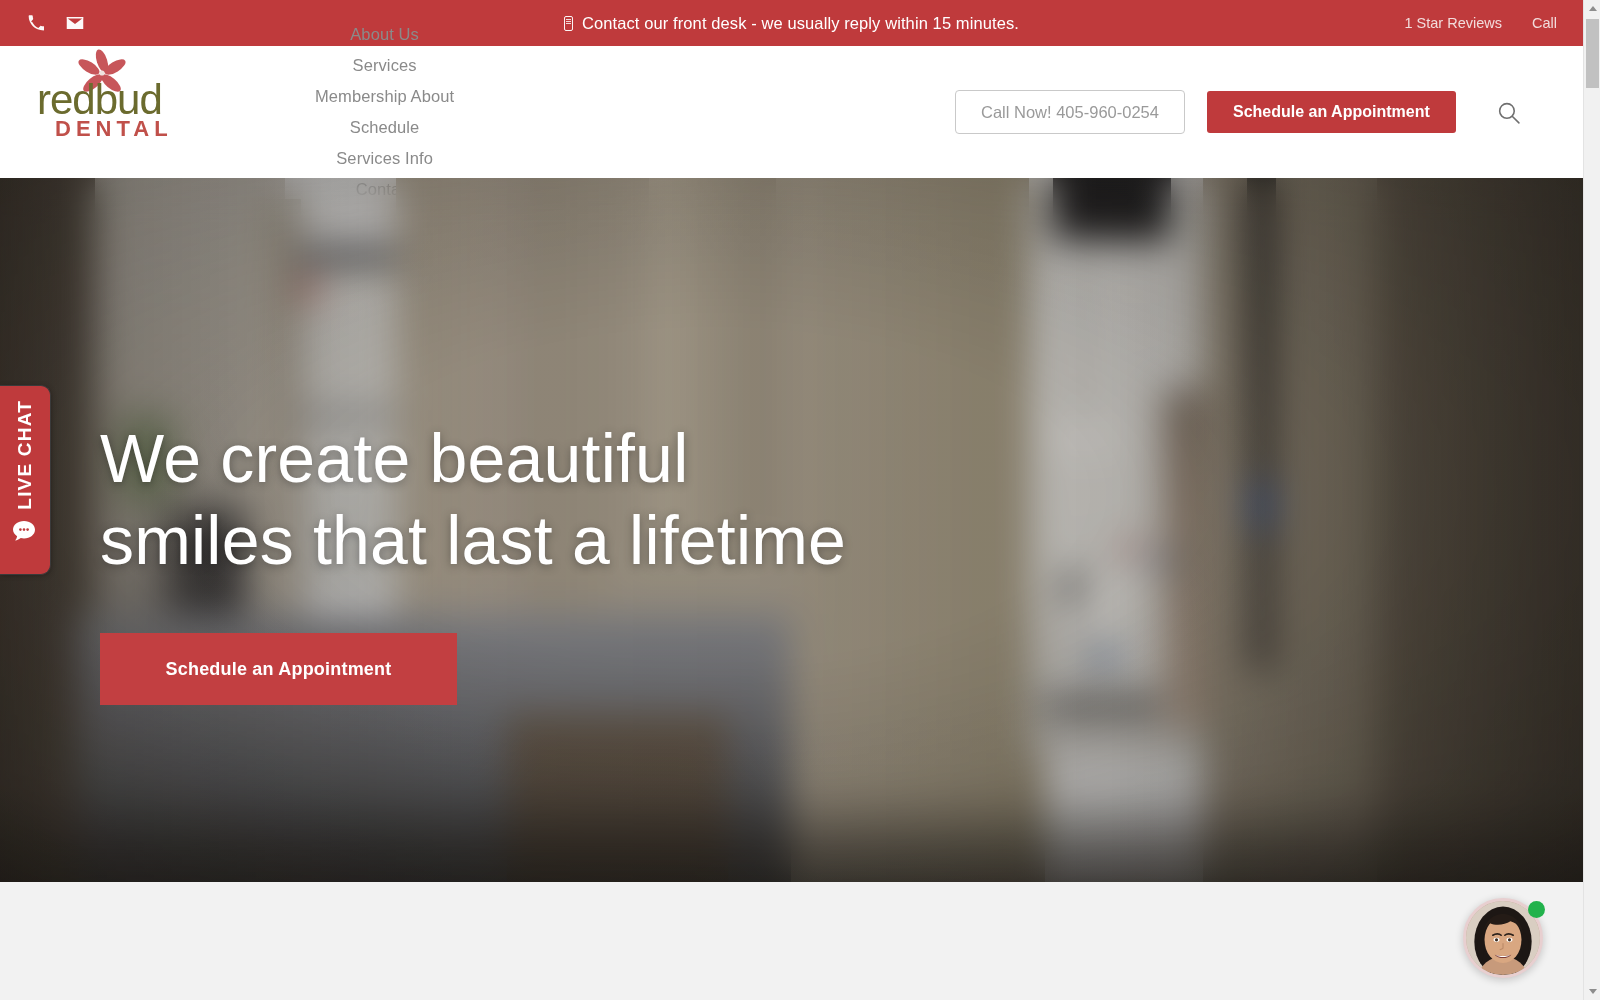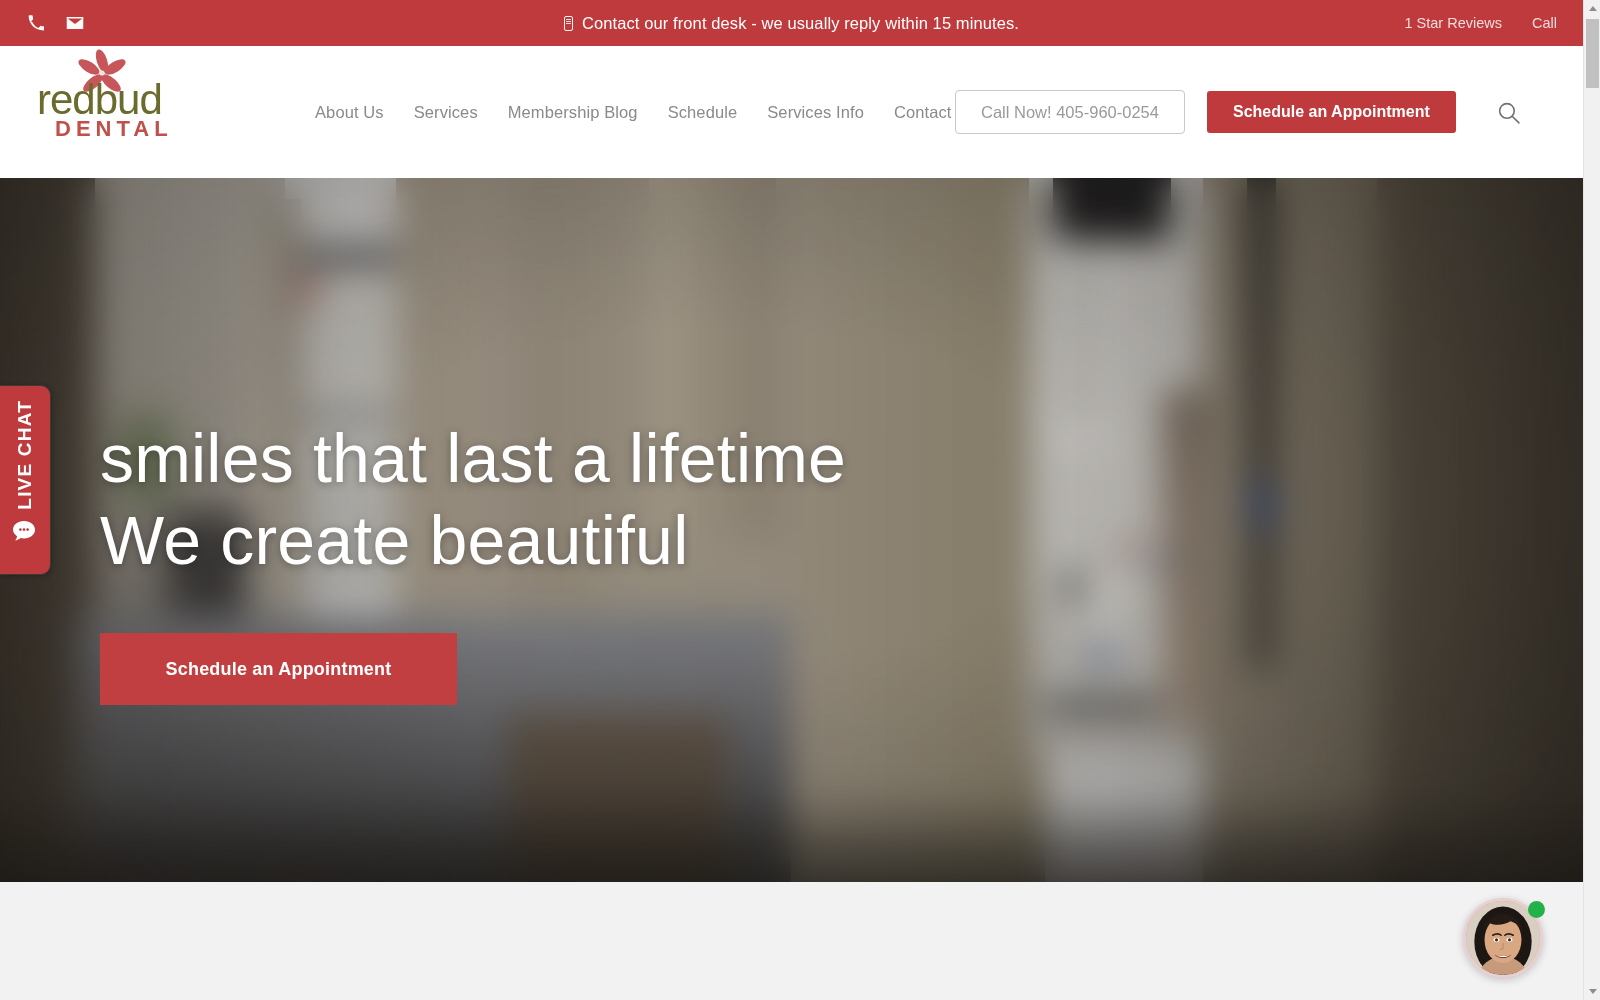--- a/index.html
+++ b/index.html
@@ -120,20 +120,21 @@
   .logo svg { display: block; }
 
   .nav {
     position: absolute;
     left: 300px;
     top: 66px;
     transform: translateY(-50%);
     display: flex;
     align-items: center;
     gap: 0;
+    flex-direction: column;
   }
   .nav-item {
     font-size: 16.5px;
     color: #8a8a8a;
     padding: 6px 15px;
     cursor: pointer;
     white-space: nowrap;
     letter-spacing: .1px;
   }
 
@@ -444,21 +445,21 @@
           </g>
 
           <text x="12" y="68" font-family="Liberation Sans, sans-serif" font-size="42" font-weight="400" fill="#6b6b2e" letter-spacing="-1">redbud</text>
           <text x="30" y="90" font-family="Liberation Sans, sans-serif" font-size="22" font-weight="bold" fill="#c0504a" letter-spacing="5">DENTAL</text>
         </svg>
       </div>
 
       <nav class="nav">
         <div class="nav-item">About Us</div>
         <div class="nav-item">Services</div>
-        <div class="nav-item">Membership Blog</div>
+        <div class="nav-item">Membership About</div>
         <div class="nav-item">Schedule</div>
         <div class="nav-item">Services Info</div>
         <div class="nav-item">Contact</div>
       </nav>
 
       <button class="btn-call">Call Now! 405-960-0254</button>
 
       <button class="btn-schedule-header">Schedule an Appointment</button>
 
       <button class="search-btn">
@@ -507,22 +508,22 @@
         <div class="layer hz-floor"></div>
         <div class="layer hz-floor-wood"></div>
         <div class="layer hz-floor-dark"></div>
         <div class="hero-blur"></div>
         <div class="hero-tint"></div>
         <div class="hero-vignette"></div>
       </div>
 
       <div class="hero-content">
         <div class="hero-title">
+          <div>We create beautiful</div>
           <div>smiles that last a lifetime</div>
-          <div>We create beautiful</div>
         </div>
         <button class="btn-schedule-hero">Schedule an Appointment</button>
       </div>
     </div>
 
     <div class="below-strip"></div>
 
     <div class="livechat">
       <span class="livechat-label">LIVE CHAT</span>
       <span class="livechat-icon">

